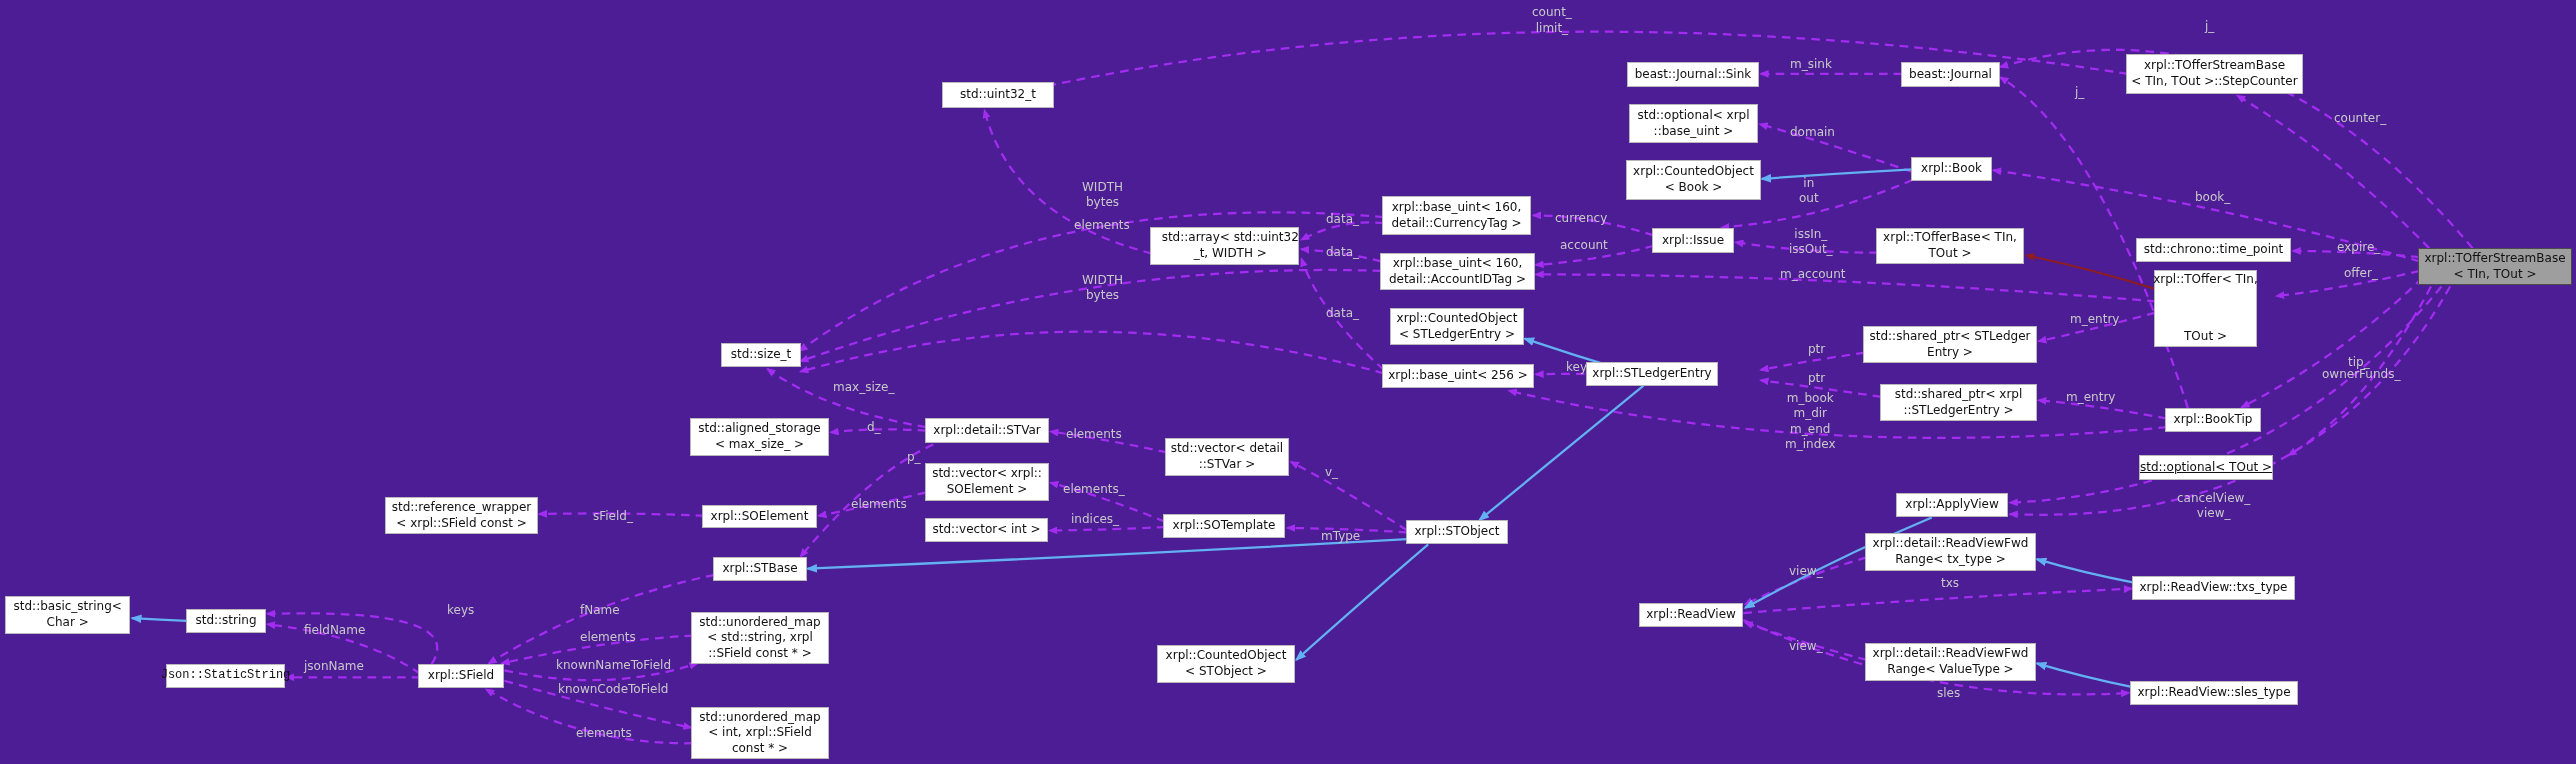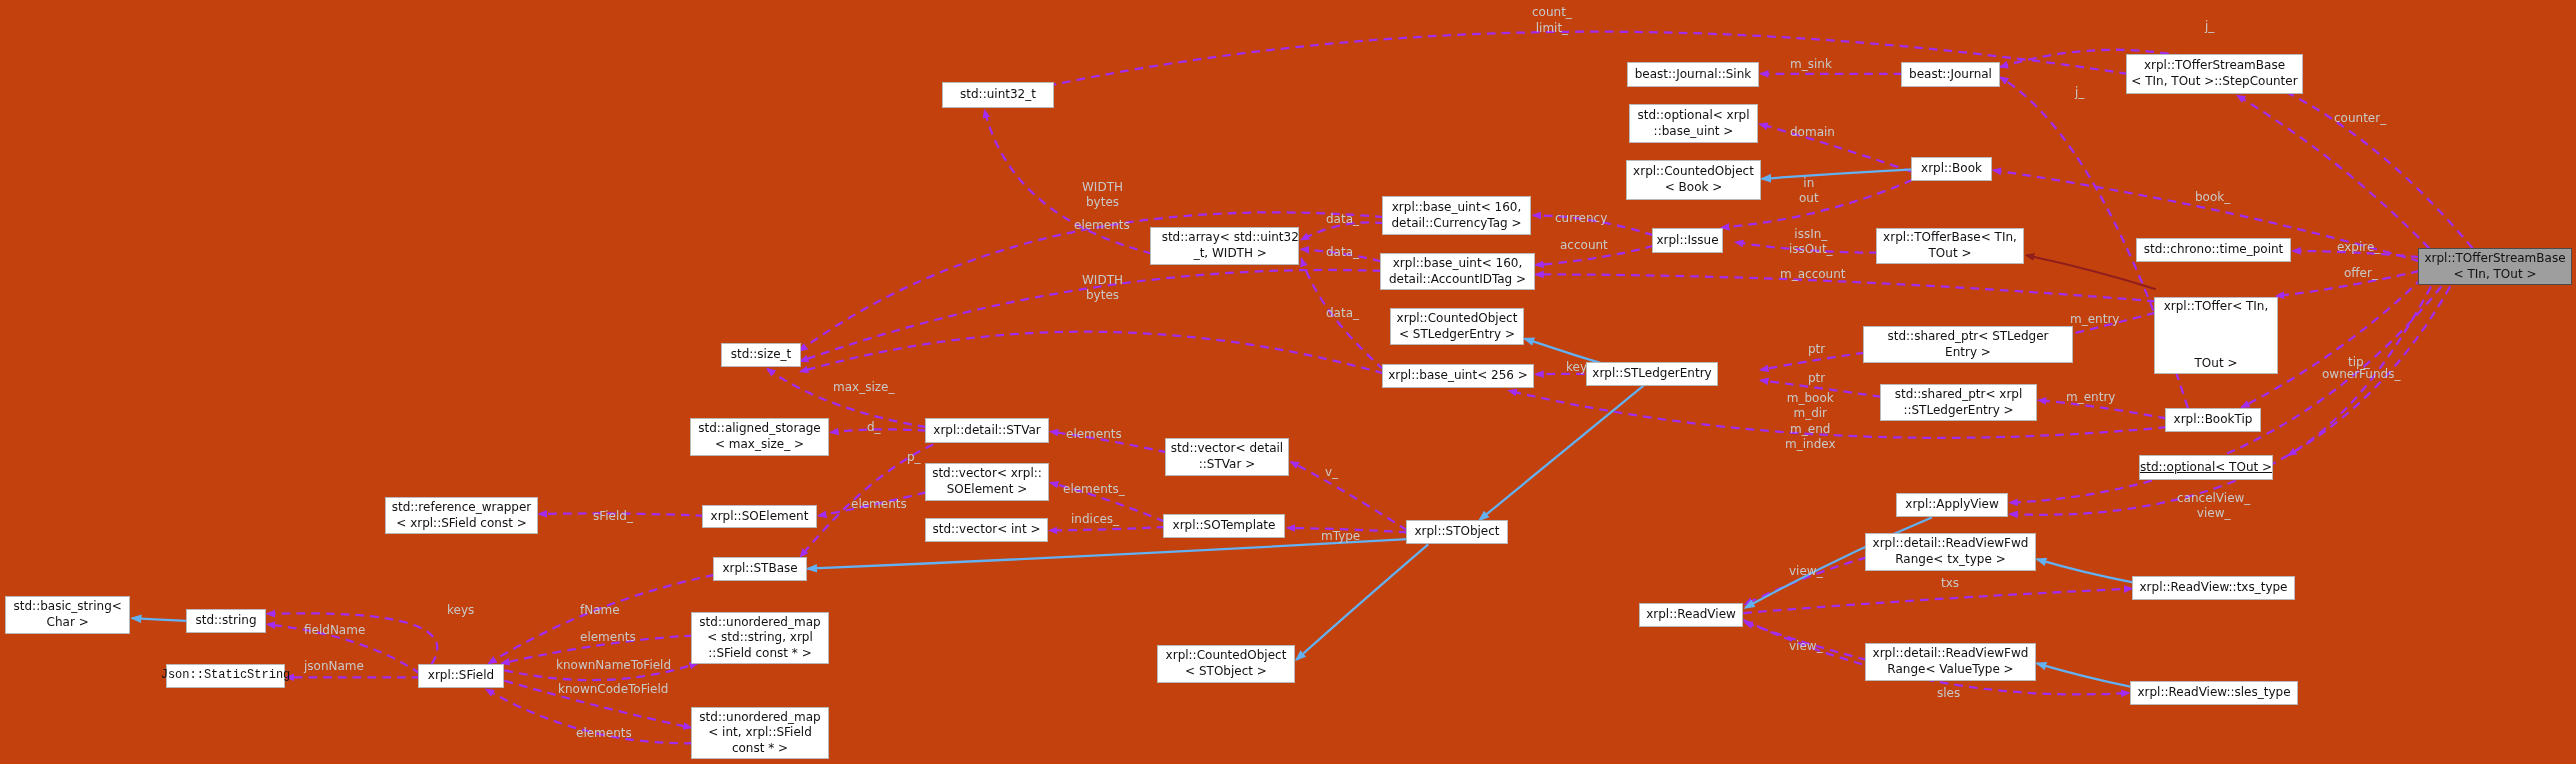--- a/index.html
+++ b/index.html
@@ -1,16 +1,16 @@
 <!DOCTYPE html>
 <html style="font-size:14px"><head>
 <meta charset="utf-8">
 <style>
   html,body{margin:0;padding:0;background:#000;}
-  #stage{position:relative;width:2576px;height:765px;background:#c2410c;overflow:hidden;
+  #stage{position:relative;width:2576px;height:765px;background:#4c1d95;overflow:hidden;
          font-family:"DejaVu Sans","Liberation Sans",sans-serif;}
   #edges{position:absolute;left:0;top:0;width:2576px;height:765px;}
   .edge-m{fill:none;stroke:#a22df0;stroke-width:2.6;stroke-dasharray:10 7;}
   .edge-i{fill:none;stroke:#63b1f2;stroke-width:2.6;}
   .edge-r{fill:none;stroke:#8f1d1d;stroke-width:2.4;}
   .node{position:absolute;box-sizing:border-box;background:#ffffff;border:1.7px solid #b9b9b9;
         color:#111;display:flex;flex-direction:column;justify-content:center;align-items:center;
         font-size:12px;line-height:1.3;white-space:nowrap;text-align:center;padding:0.9px 3.5px;
         cursor:pointer;}
   .node.highlight{background:#9e9e9e;border-color:#4a4a4a;}
@@ -186,46 +186,46 @@
       <span>_t, WIDTH &gt;</span>
     </div>
     <div class="node" style="left: 1382px; top: 196px; width: 149px; min-height: 39px;">
       <span>xrpl::base_uint&lt; 160,</span>
       <span>detail::CurrencyTag &gt;</span>
     </div>
     <div class="node" style="left: 1380px; top: 253px; width: 155px; min-height: 37px;">
       <span>xrpl::base_uint&lt; 160,</span>
       <span>detail::AccountIDTag &gt;</span>
     </div>
-    <div class="node" style="left: 1652px; top: 228px; width: 71px; min-height: 25px;">
+    <div class="node" style="left: 1652px; top: 228px; width: 82px; min-height: 25px;">
       <span>xrpl::Issue</span>
     </div>
     <div class="node" style="left: 1876px; top: 228px; width: 148px; min-height: 36px;">
       <span>xrpl::TOfferBase&lt; TIn,</span>
       <span>TOut &gt;</span>
     </div>
     <div class="node" style="left: 2136px; top: 238px; width: 155px; min-height: 24px;">
       <span>std::chrono::time_point</span>
     </div>
     <div class="node highlight" style="left: 2418px; top: 248px; width: 154px; min-height: 37px;">
       <span>xrpl::TOfferStreamBase</span>
       <span>&lt; TIn, TOut &gt;</span>
     </div>
-    <div class="node" style="left: 2154px; top: 297px; width: 124px; min-height: 39px; gap: 42px;">
+    <div class="node" style="left: 2154px; top: 270px; width: 103px; min-height: 39px; gap: 42px;">
       <span>xrpl::TOffer&lt; TIn,</span>
       <span>TOut &gt;</span>
     </div>
     <div class="node" style="left: 721px; top: 343px; width: 80px; min-height: 24px;">
       <span>std::size_t</span>
     </div>
     <div class="node" style="left: 1390px; top: 308px; width: 134px; min-height: 37px;">
       <span>xrpl::CountedObject</span>
       <span>&lt; STLedgerEntry &gt;</span>
     </div>
-    <div class="node" style="left: 1863px; top: 326px; width: 210px; min-height: 37px;">
+    <div class="node" style="left: 1863px; top: 326px; width: 174px; min-height: 37px;">
       <span>std::shared_ptr&lt; STLedger</span>
       <span>Entry &gt;</span>
     </div>
     <div class="node" style="left: 1382px; top: 364px; width: 152px; min-height: 24px;">
       <span>xrpl::base_uint&lt; 256 &gt;</span>
     </div>
     <div class="node" style="left: 1586px; top: 362px; width: 132px; min-height: 24px;">
       <span>xrpl::STLedgerEntry</span>
     </div>
     <div class="node" style="left: 1880px; top: 384px; width: 157px; min-height: 37px;">

